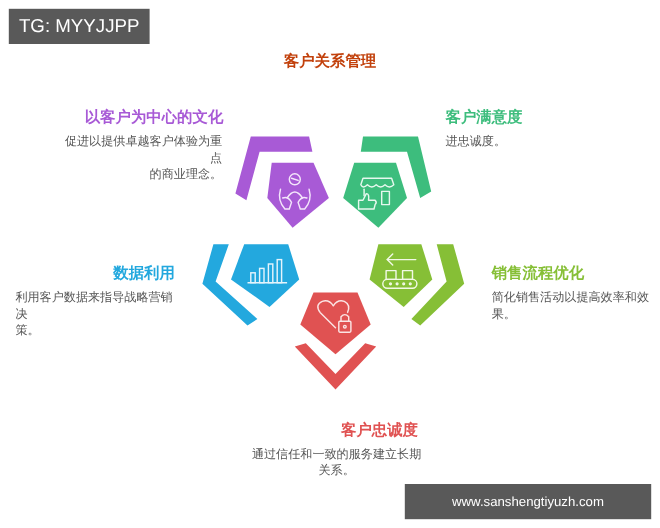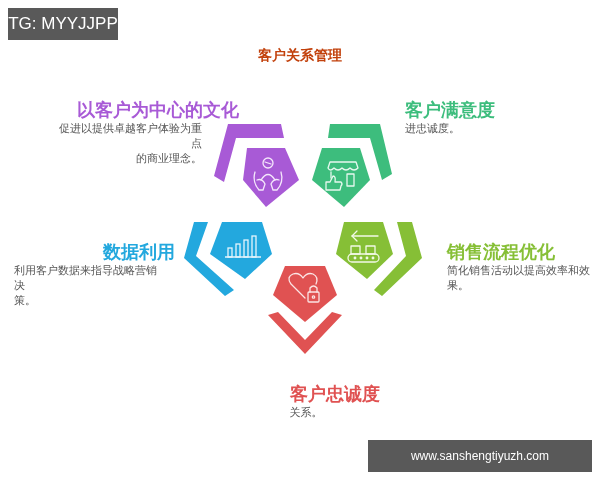--- a/index.html
+++ b/index.html
@@ -1,20 +1,20 @@
 <!DOCTYPE html>
 <html><head>
 <meta charset="utf-8">
 <style>
   html,body{margin:0;padding:0;}
   body{width:600px;height:480px;background:#ffffff;position:relative;overflow:hidden;font-family:"DejaVu Sans",sans-serif;}
-  .wm-top{position:absolute;left:8px;top:8px;width:110px;height:32px;background:#595959;color:#fff;font-family:"Liberation Sans",sans-serif;font-size:17px;line-height:32px;text-align:center;}
+  .wm-top{position:absolute;left:8px;top:8px;width:128px;height:32px;background:#595959;color:#fff;font-family:"Liberation Sans",sans-serif;font-size:17px;line-height:32px;text-align:center;}
   .wm-bottom{position:absolute;left:368px;top:440px;width:224px;height:32px;background:#595959;color:#fff;font-family:"Liberation Sans",sans-serif;font-size:12px;line-height:32px;text-align:center;}
   .title{position:absolute;left:0;width:600px;top:47px;text-align:center;font-size:14px;font-weight:bold;color:#c2410c;}
-  .heading{position:absolute;font-size:18px;font-weight:bold;white-space:nowrap;}
+  .heading{position:absolute;font-size:14px;font-weight:bold;white-space:nowrap;}
   .desc{position:absolute;font-size:11px;color:#555;line-height:15px;}
   svg.diagram{position:absolute;left:0;top:0;}
 </style>
 </head>
 <body>
 
 <div class="wm-top">TG: MYYJJPP</div>
 <div class="title">客户关系管理</div>
 
 <svg class="diagram" width="600" height="480">
@@ -100,16 +100,17 @@
 </div>
 
 <div class="heading" style="left:447px;top:240px;color:#86bf36;">销售流程优化</div>
 <div class="desc" style="left:447px;top:263px;width:146px;text-align:left;">
   <div>简化销售活动以提高效率和效</div>
   <div>果。</div>
 </div>
 
 <div class="heading" style="left:230px;width:150px;text-align:right;top:382px;color:#e05252;">客户忠诚度</div>
 <div class="desc" style="left:226px;top:405px;width:160px;text-align:center;">
+  <div>通过信任和一致的服务建立长期</div>
   <div>关系。</div>
 </div>
 
 <div class="wm-bottom">www.sanshengtiyuzh.com</div>
 
 </body></html>

